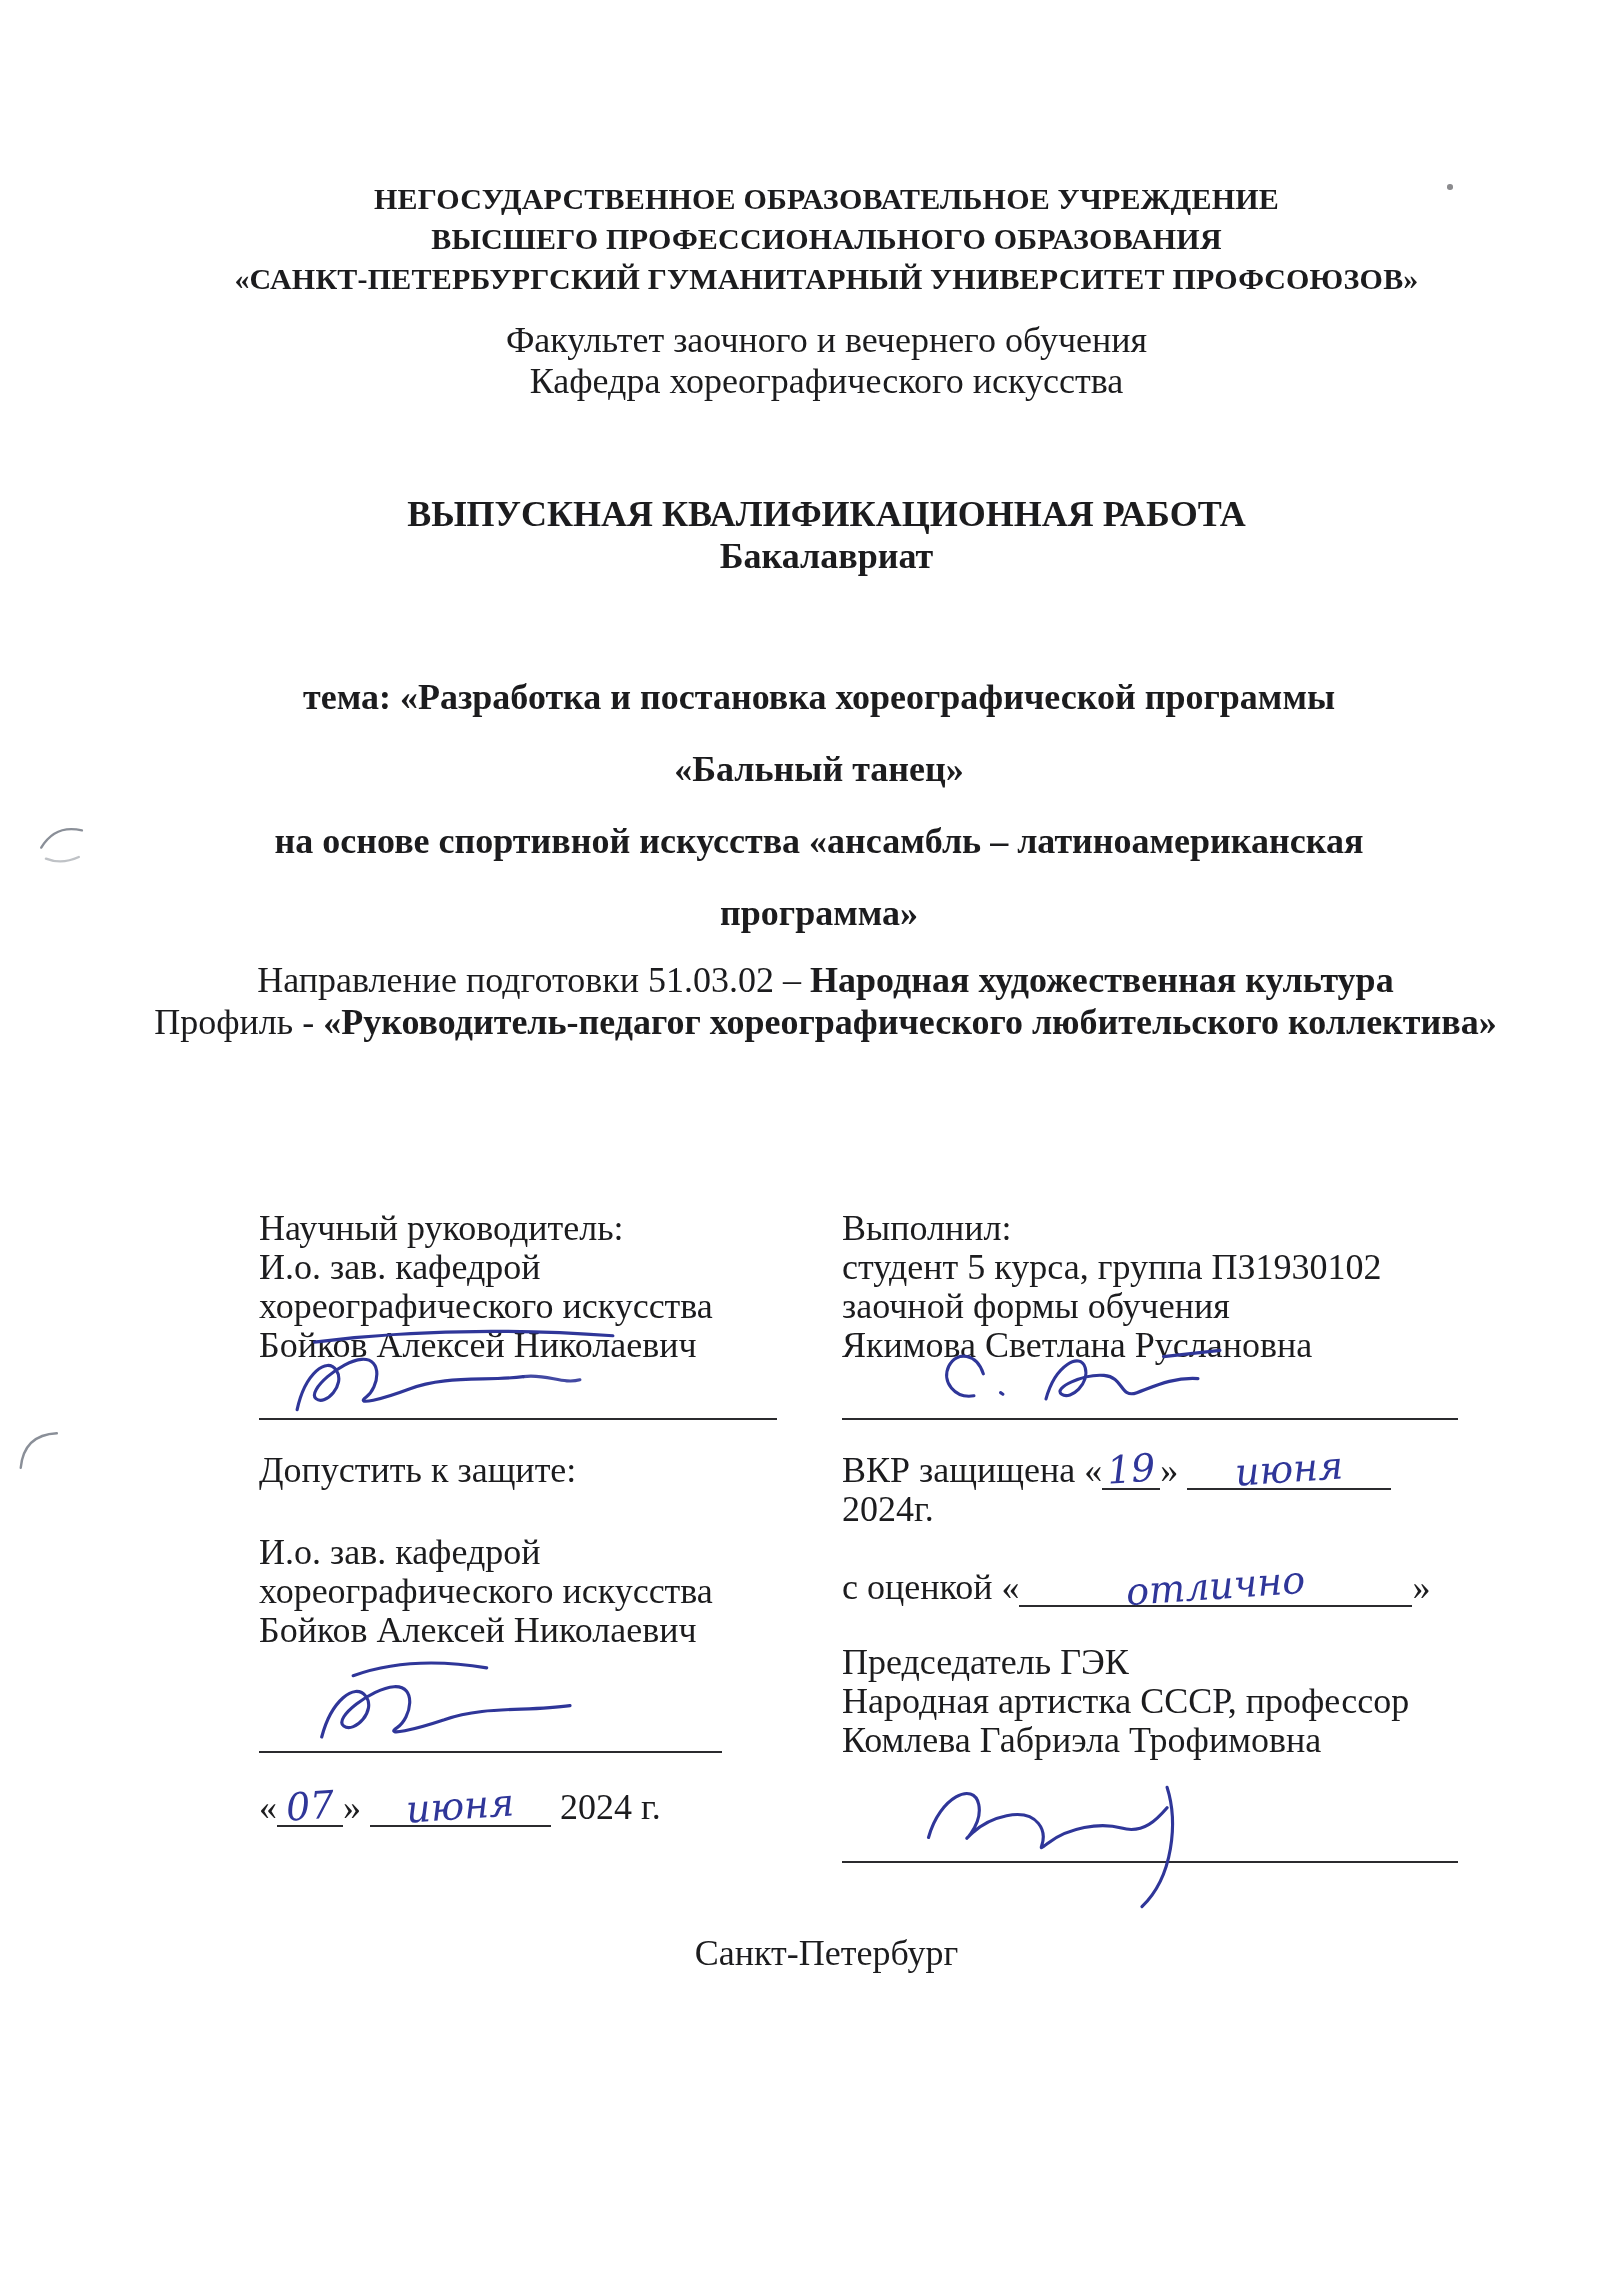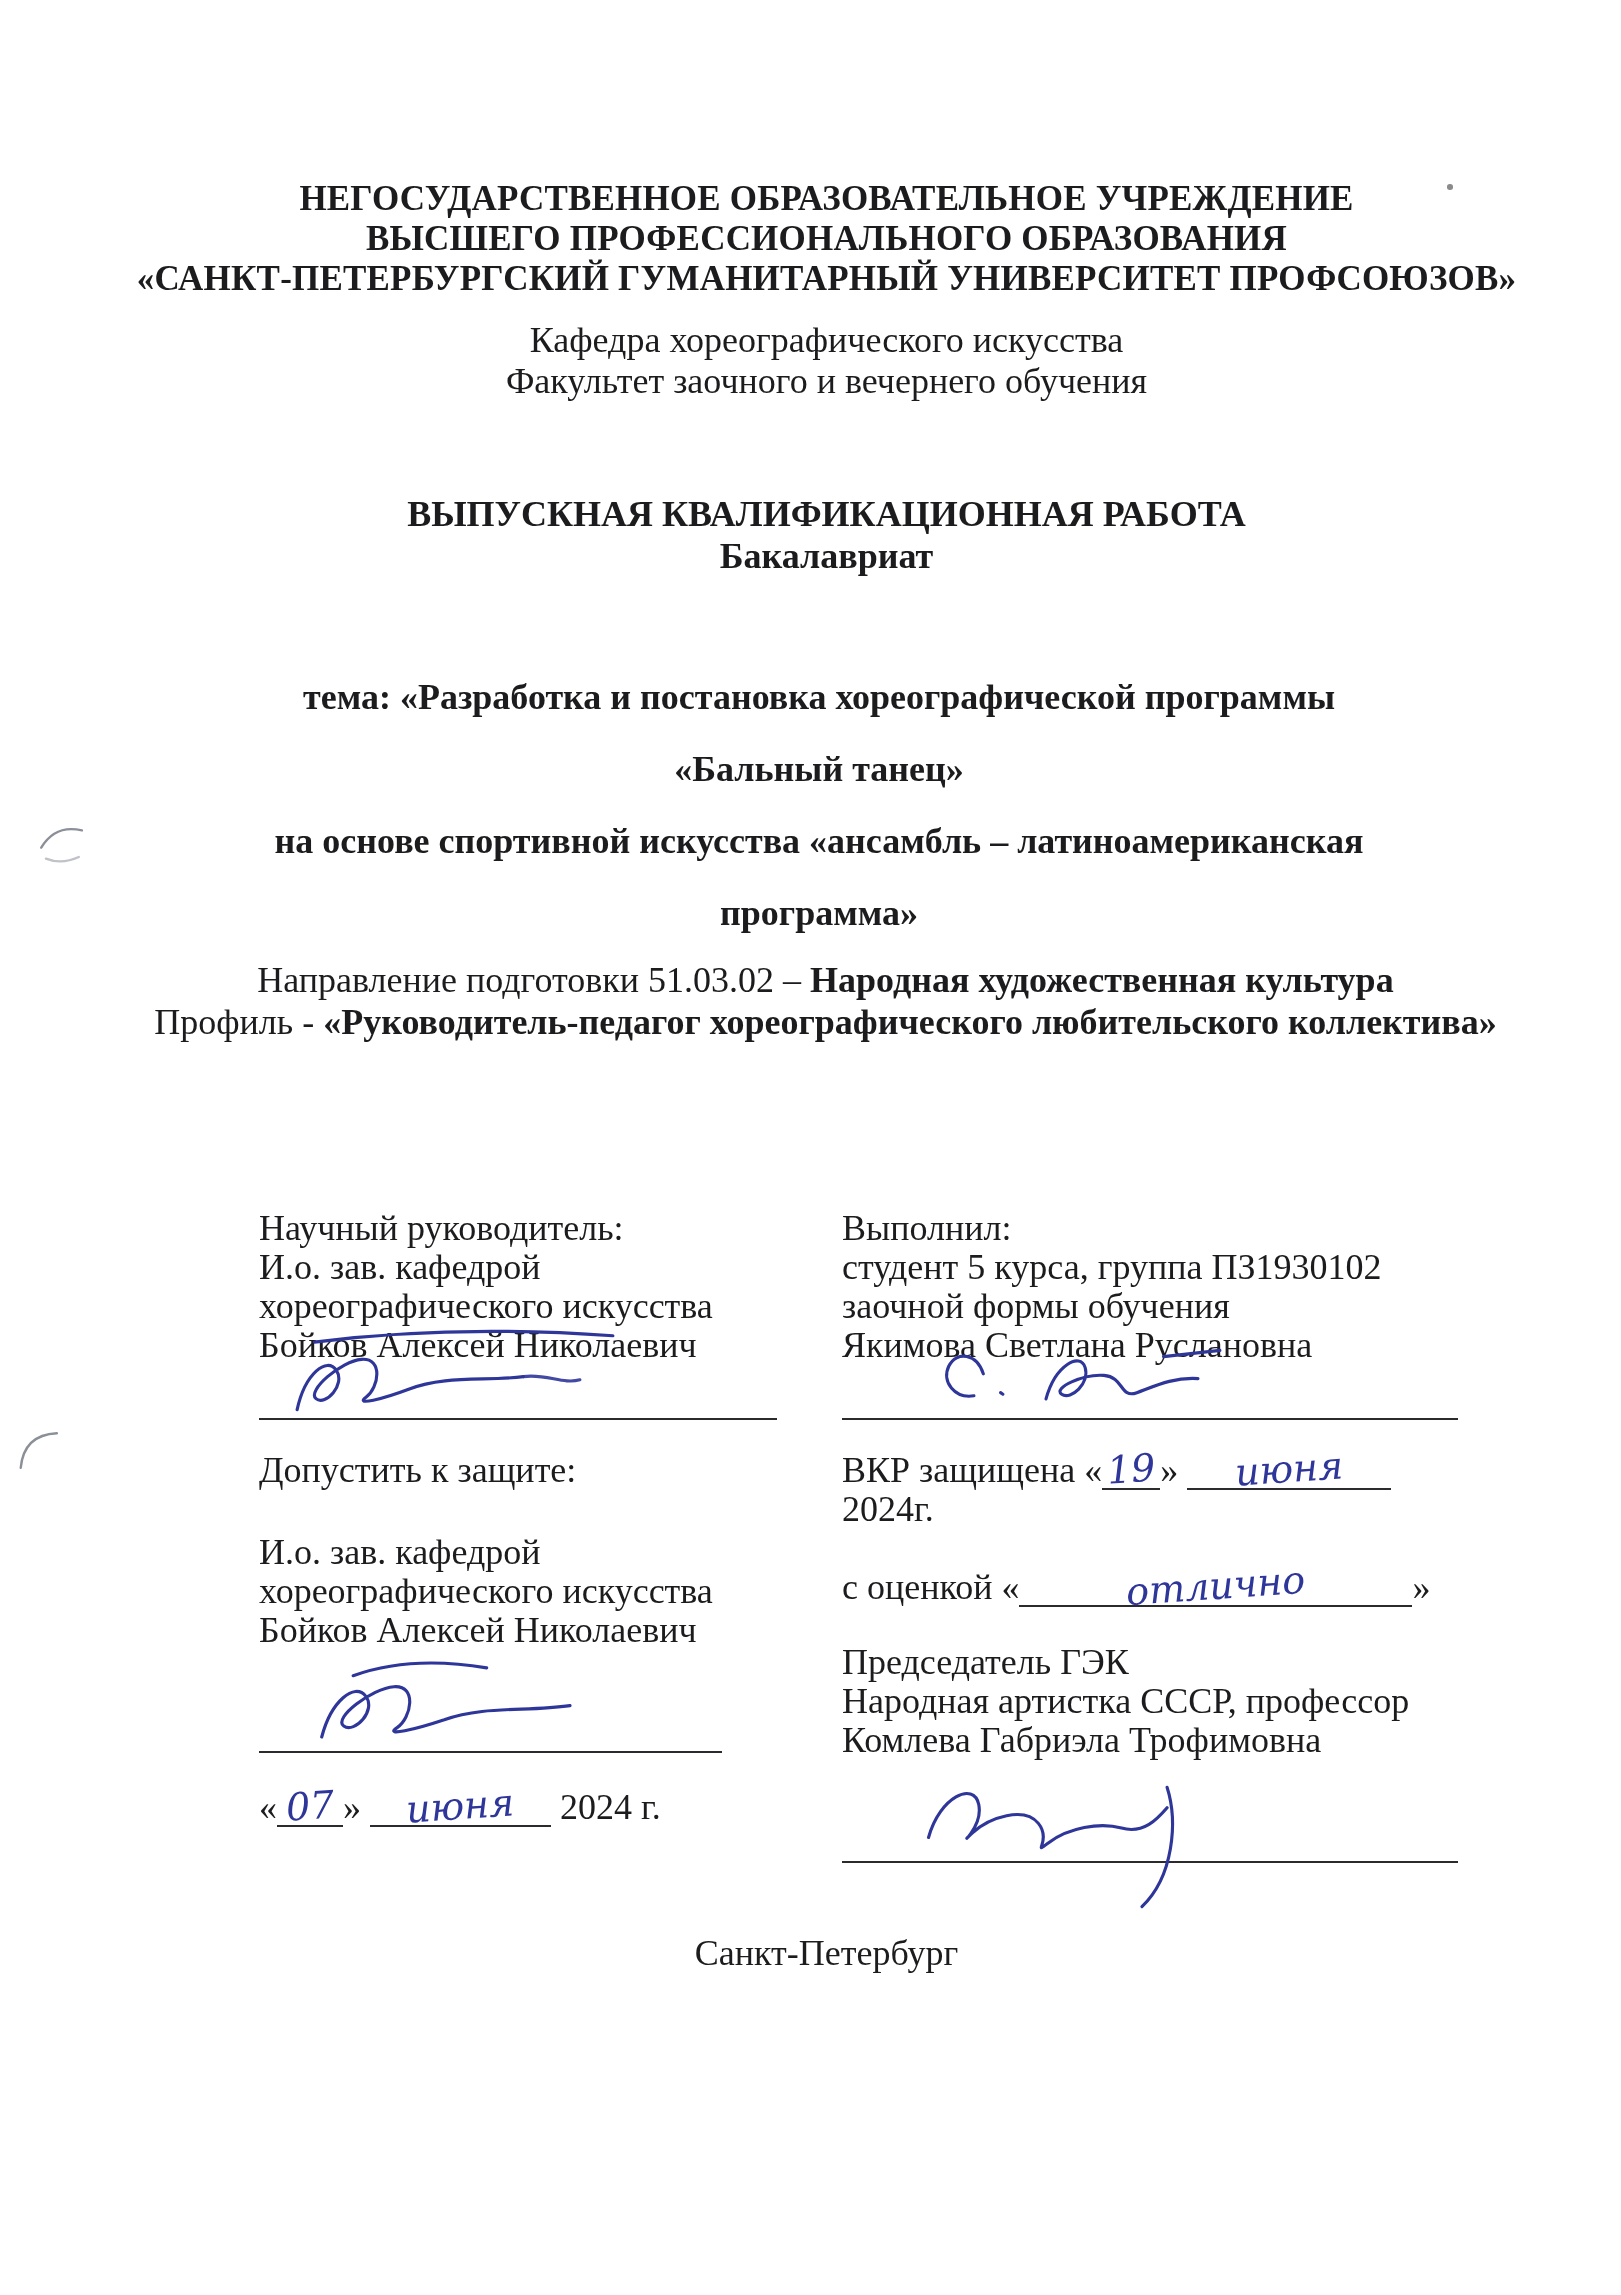--- a/index.html
+++ b/index.html
@@ -8,21 +8,21 @@
     width:1622px; height:2295px;
     position:relative;
     font-family:"Liberation Serif", serif;
     color:#1c1c1e;
     overflow:hidden;
   }
   .bold { font-weight:bold; }
 
   .header-block {
     position:absolute; top:179px; left:110px; right:79px;
-    text-align:center; font-weight:bold; font-size:35px; line-height:40px;
+    text-align:center; font-weight:bold; font-size:30px; line-height:40px;
     letter-spacing:0.2px;
   }
   .sub-block {
     position:absolute; top:320px; left:110px; right:79px;
     text-align:center; font-size:36px; line-height:41px;
   }
   .worktype-block {
     position:absolute; top:493px; left:110px; right:79px;
     text-align:center; font-weight:bold; font-size:36px; line-height:42px;
   }
@@ -107,22 +107,22 @@
   <path class="artifact-stroke" d="M6,52 Q10,10 52,8"></path>
 </svg>
 
 <div class="header-block">
   <div>НЕГОСУДАРСТВЕННОЕ ОБРАЗОВАТЕЛЬНОЕ УЧРЕЖДЕНИЕ</div>
   <div>ВЫСШЕГО ПРОФЕССИОНАЛЬНОГО ОБРАЗОВАНИЯ</div>
   <div>«САНКТ-ПЕТЕРБУРГСКИЙ ГУМАНИТАРНЫЙ УНИВЕРСИТЕТ ПРОФСОЮЗОВ»</div>
 </div>
 
 <div class="sub-block">
+  <div>Факультет заочного и вечернего обучения</div>
   <div>Кафедра хореографического искусства</div>
-  <div>Факультет заочного и вечернего обучения</div>
 </div>
 
 <div class="worktype-block">
   <div>ВЫПУСКНАЯ КВАЛИФИКАЦИОННАЯ РАБОТА</div>
   <div>Бакалавриат</div>
 </div>
 
 <div class="theme-block">
   <div>тема: «Разработка и постановка хореографической программы</div>
   <div>«Бальный танец»</div>

